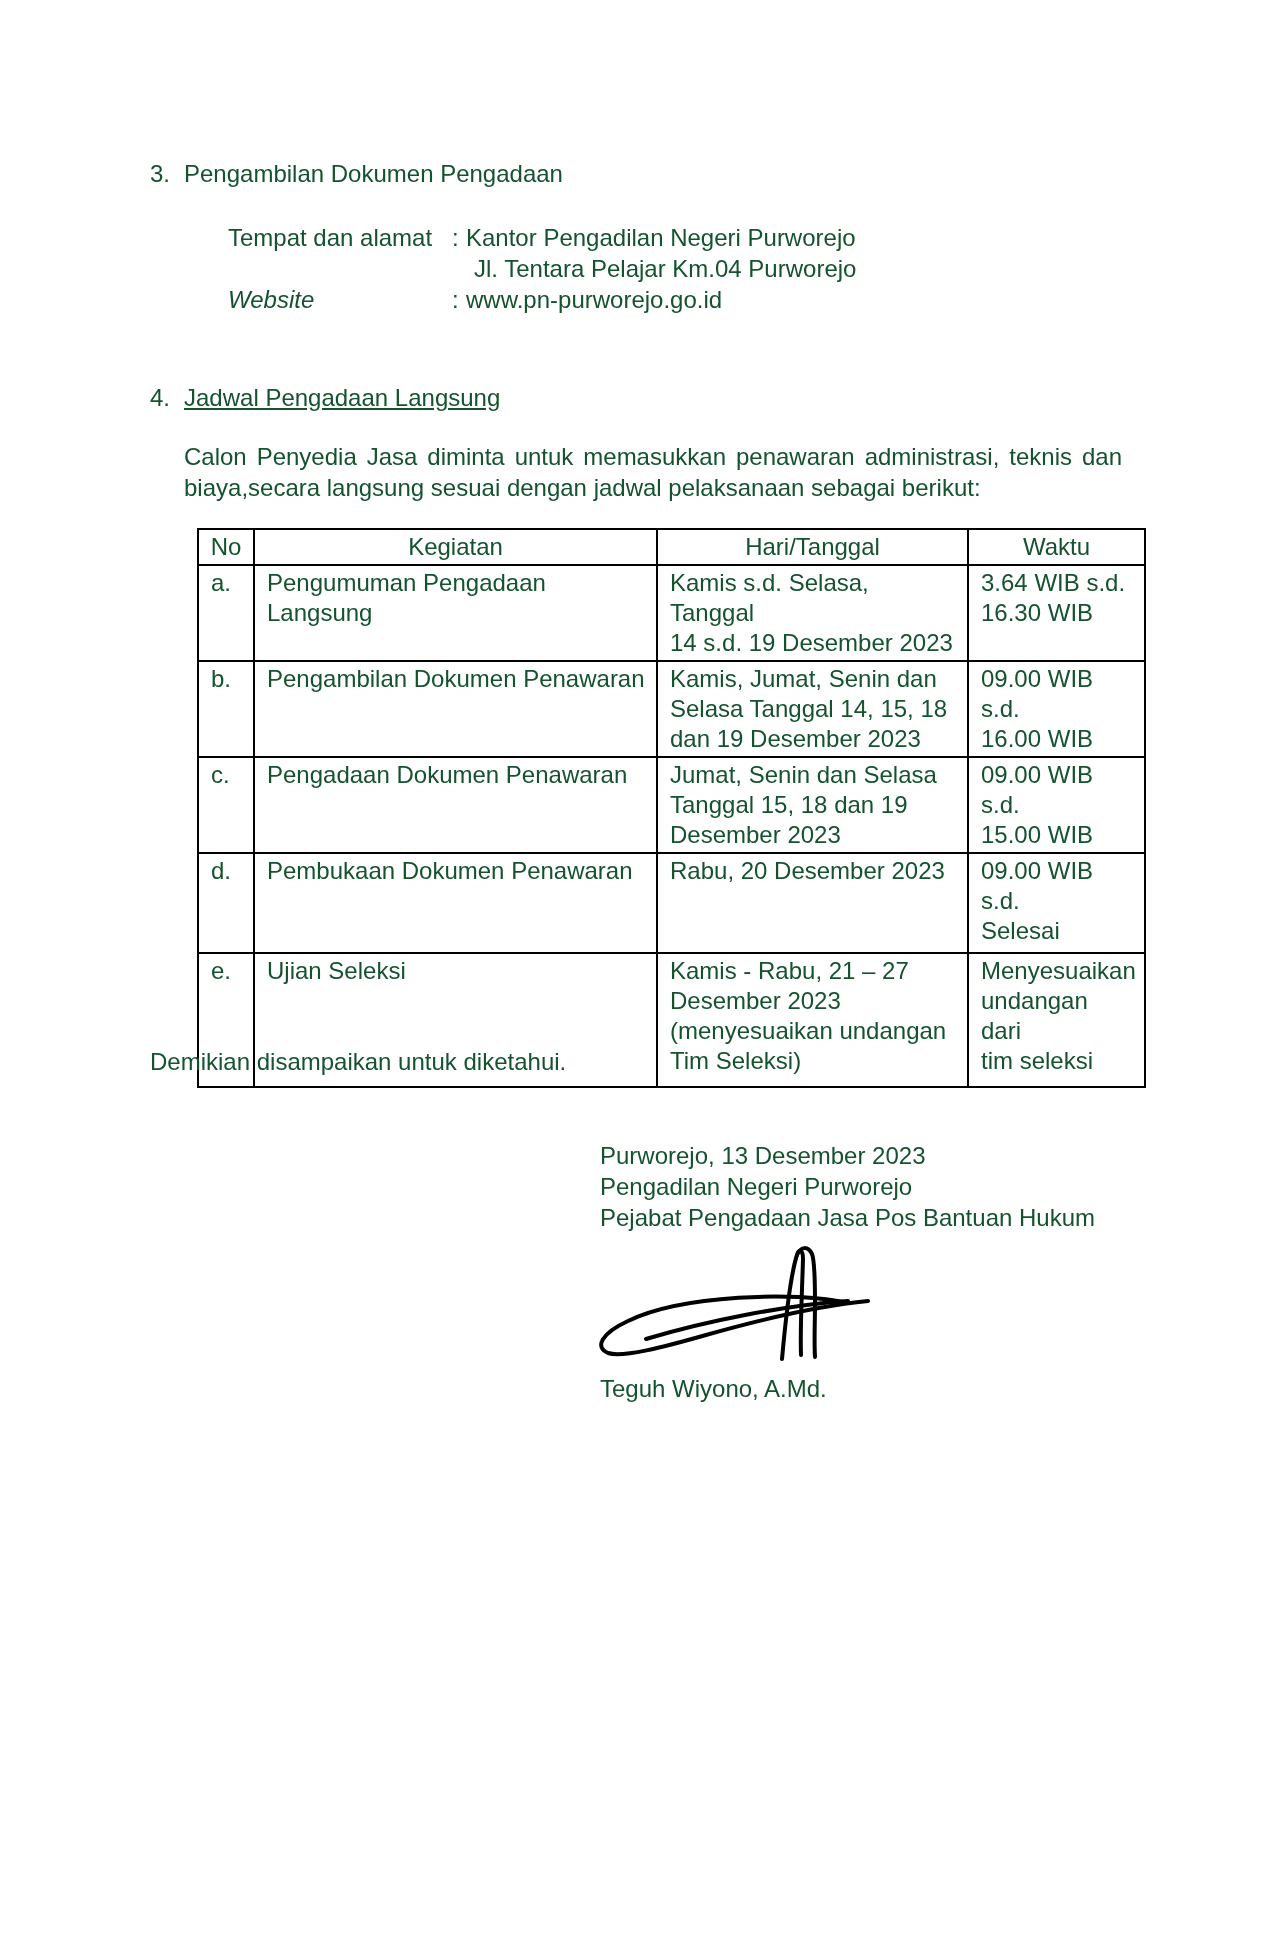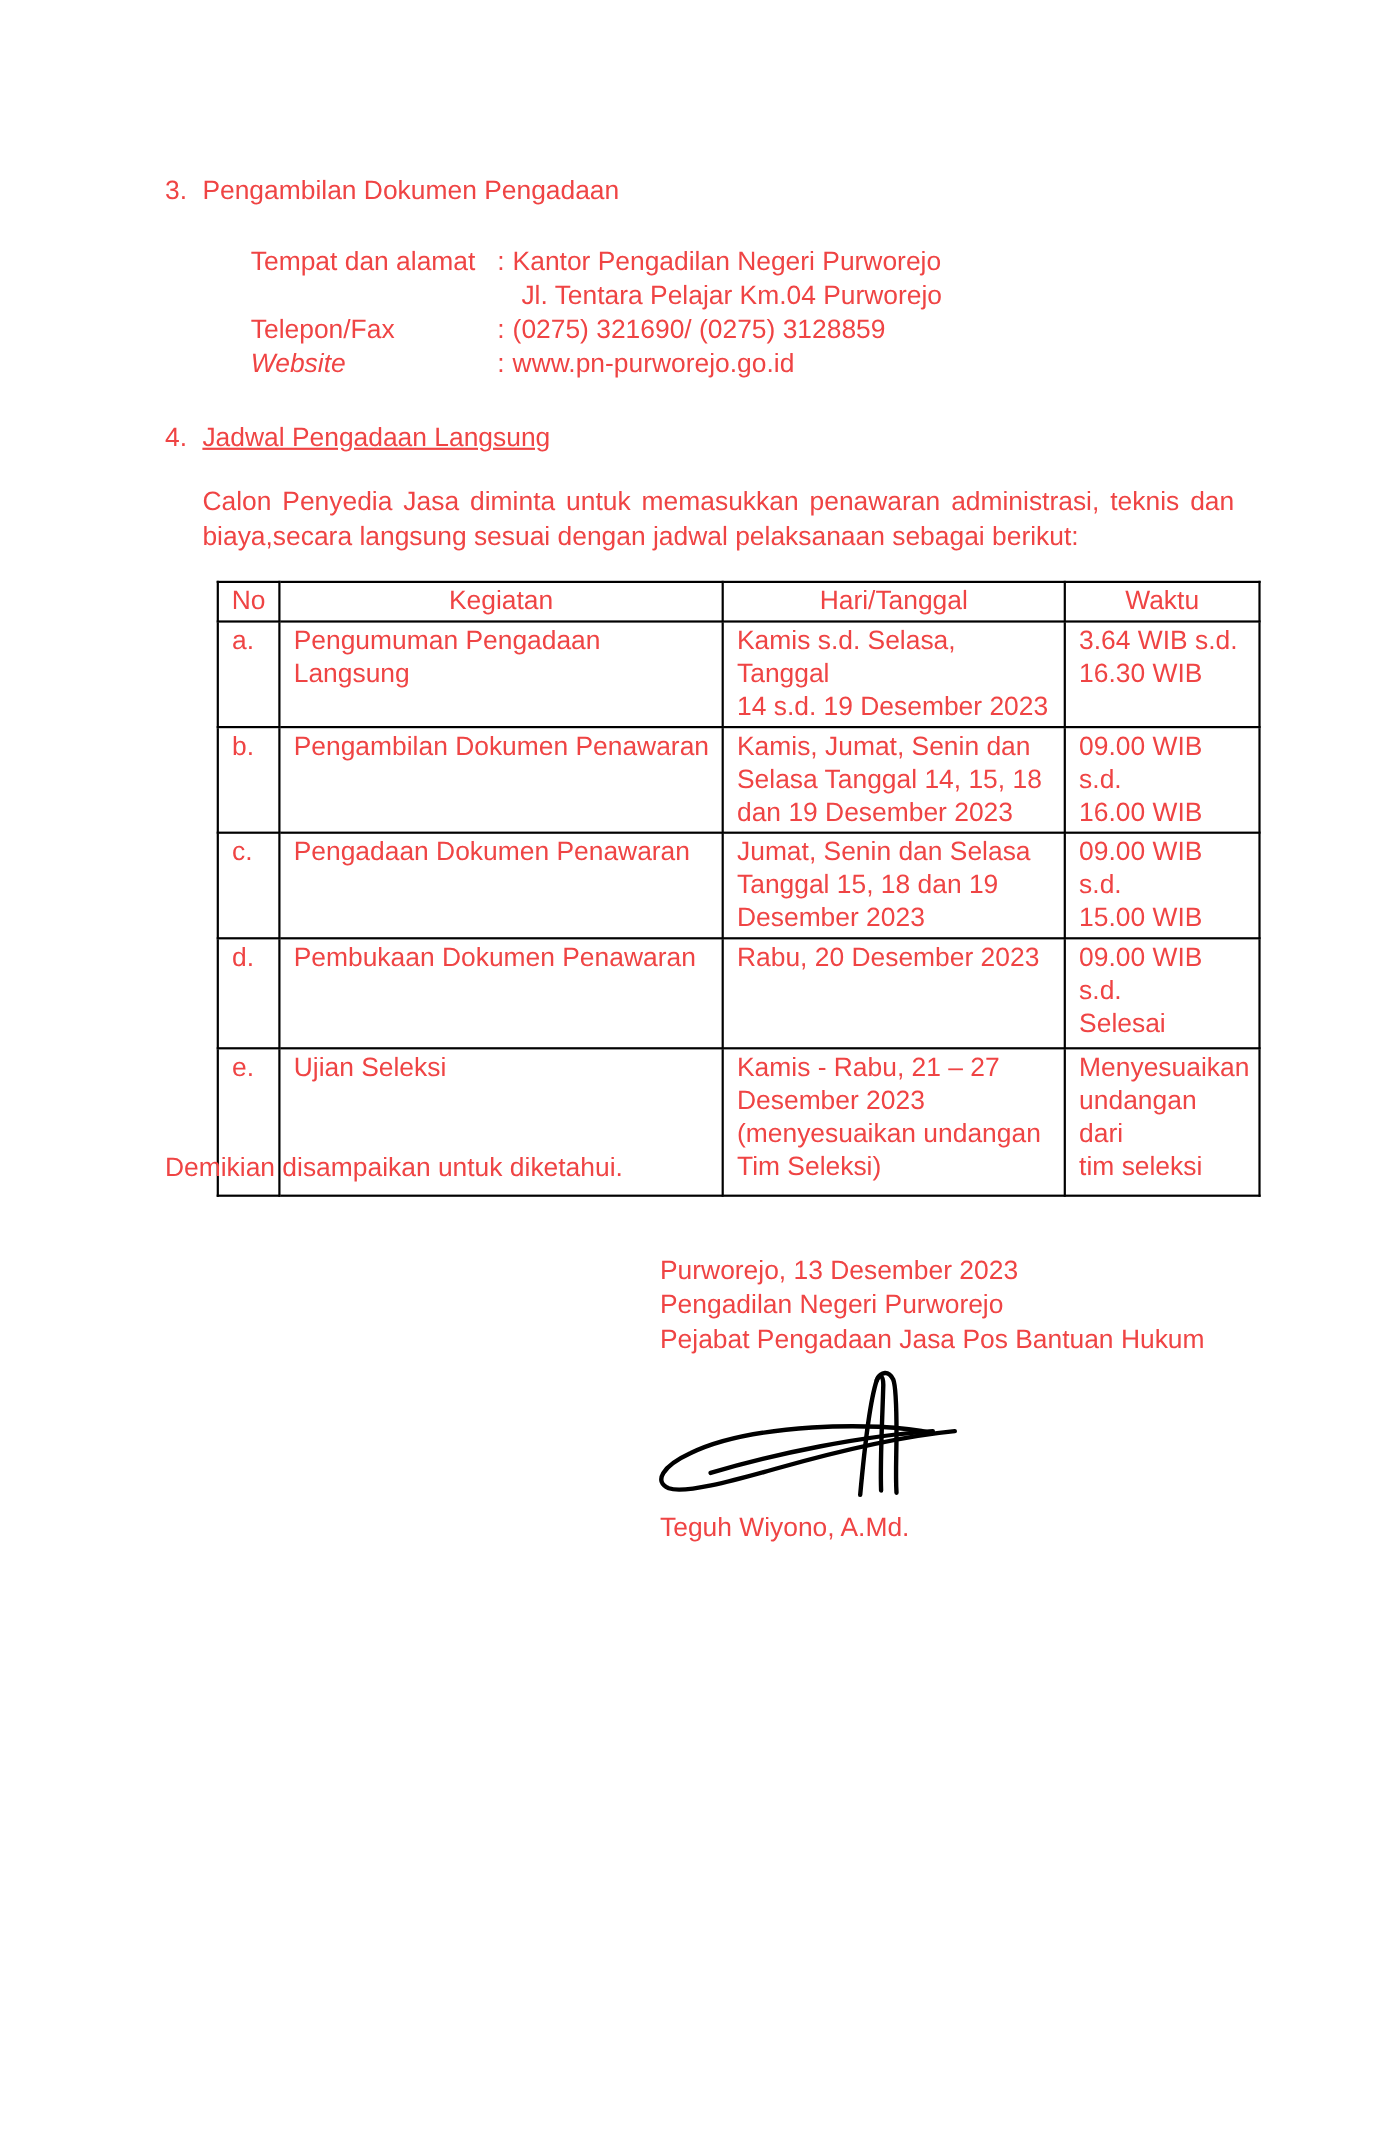--- a/index.html
+++ b/index.html
@@ -1,21 +1,21 @@
 <!DOCTYPE html>
 <html><head>
 <meta charset="utf-8">
 <style>
   html,body{margin:0;padding:0;background:#e8e8e8;}
   .page{
     position:relative;
     width:1270px;height:1949px;
     margin:0 auto;
     background:#ffffff;
-    color:#ef4444;
+    color:#14532d;
     font-family:"Liberation Sans","DejaVu Sans",sans-serif;
     font-size:24px;
     overflow:hidden;
   }
   .abs{position:absolute;}
   
   .item-heading{white-space:nowrap;}
   .item-num{display:inline-block;width:34px;}
   
   .contact{line-height:31px;}
@@ -60,23 +60,20 @@
   <div class="abs item-heading" style="left:150px;top:160px;">
     <span class="item-num">3.</span><span>Pengambilan Dokumen Pengadaan</span>
   </div>
 
   <div class="abs contact" style="left:228px;top:222px;">
     <div class="contact-row">
       <span class="c-label">Tempat dan alamat</span><span class="c-sep">:</span><span class="c-val">Kantor Pengadilan Negeri Purworejo</span>
     </div>
     <div class="contact-row">
       <span class="c-label"></span><span class="c-sep"></span><span class="c-val cont-indent">Jl. Tentara Pelajar Km.04 Purworejo</span>
-    </div>
-    <div class="contact-row">
-      <span class="c-label">Telepon/Fax</span><span class="c-sep">:</span><span class="c-val">(0275) 321690/ (0275) 3128859</span>
     </div>
     <div class="contact-row">
       <span class="c-label italic">Website</span><span class="c-sep">:</span><span class="c-val">www.pn-purworejo.go.id</span>
     </div>
   </div>
 
   <div class="abs item-heading" style="left:150px;top:384px;text-decoration:underline;">
     <span class="item-num">4.</span><span>Jadwal Pengadaan Langsung</span>
   </div>
 

